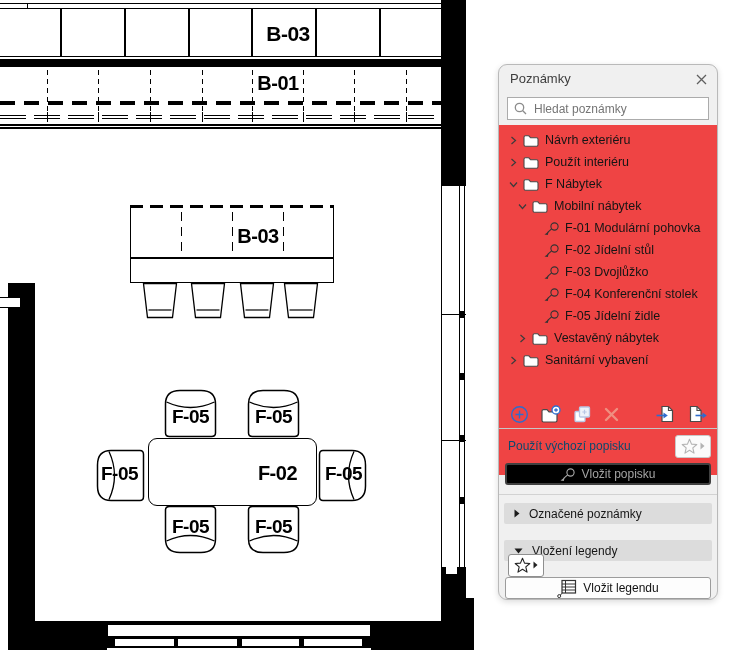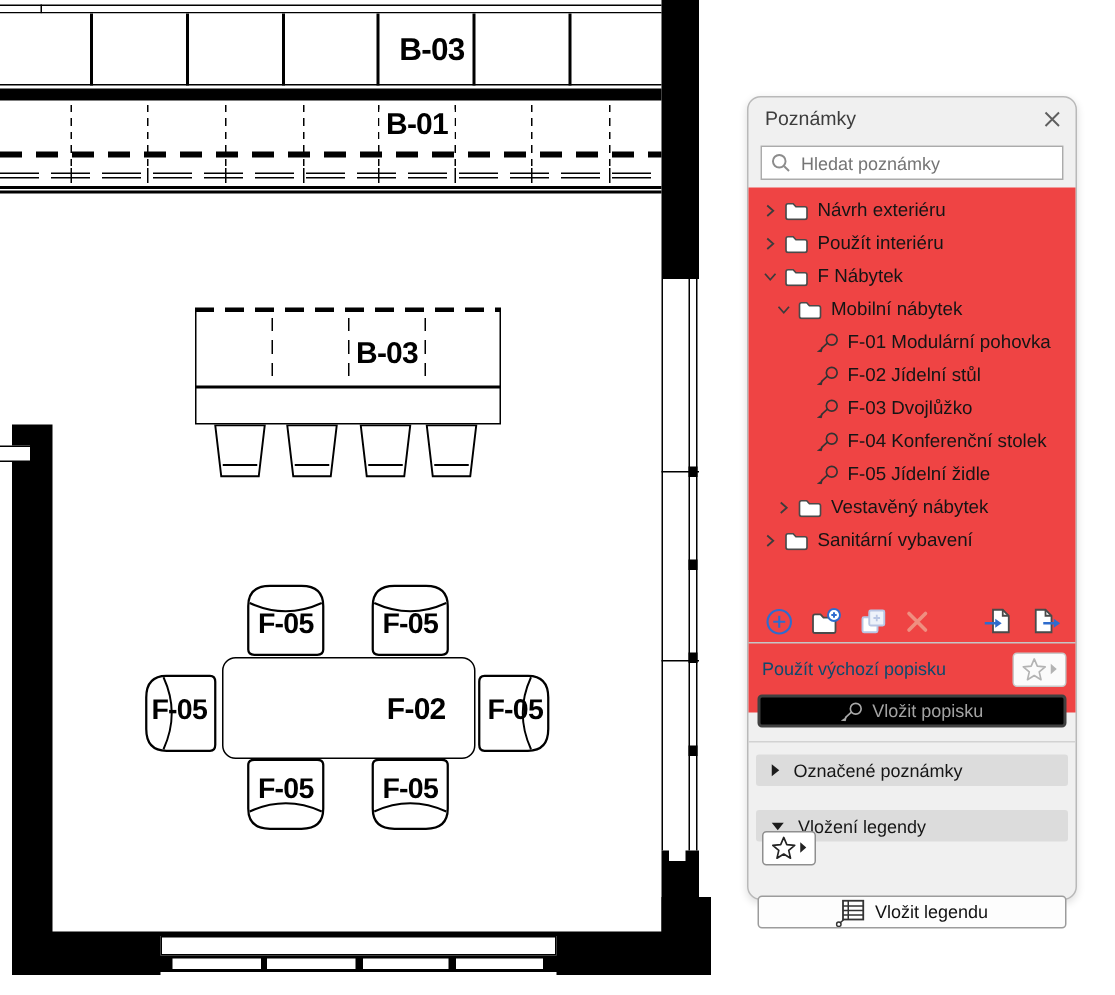--- a/index.html
+++ b/index.html
@@ -470,21 +470,21 @@
           </svg>
         </span>
       <span class="ico star-dark">
           <svg width="5" height="8" viewBox="0 0 5 8">
             <polygon points="0.5,0.5 4.5,4 0.5,7.5" fill="currentColor"></polygon>
           </svg>
         </span>
     </span>
   </div>
 
-  <button class="pbtn primary" style="top:512px;margin-top:20px;">
+  <button class="pbtn primary" style="top:512px;">
     <span class="ico">
         <svg width="20" height="19" viewBox="0 0 20 19">
           <rect x="5" y="1.5" width="13.5" height="12.5" fill="#fff" stroke="#333" stroke-width="1.2"></rect>
           <path d="M5 5 H18.5 M5 8 H18.5 M5 11 H18.5 M8.5 1.5 V14" stroke="#333" stroke-width="1"></path>
           <path d="M5.5 14 L3 16.3" stroke="#333" stroke-width="1"></path>
           <circle cx="2.2" cy="17.1" r="1.5" fill="none" stroke="#333" stroke-width="1"></circle>
         </svg>
       </span>
     <span>Vložit legendu</span>
   </button>

